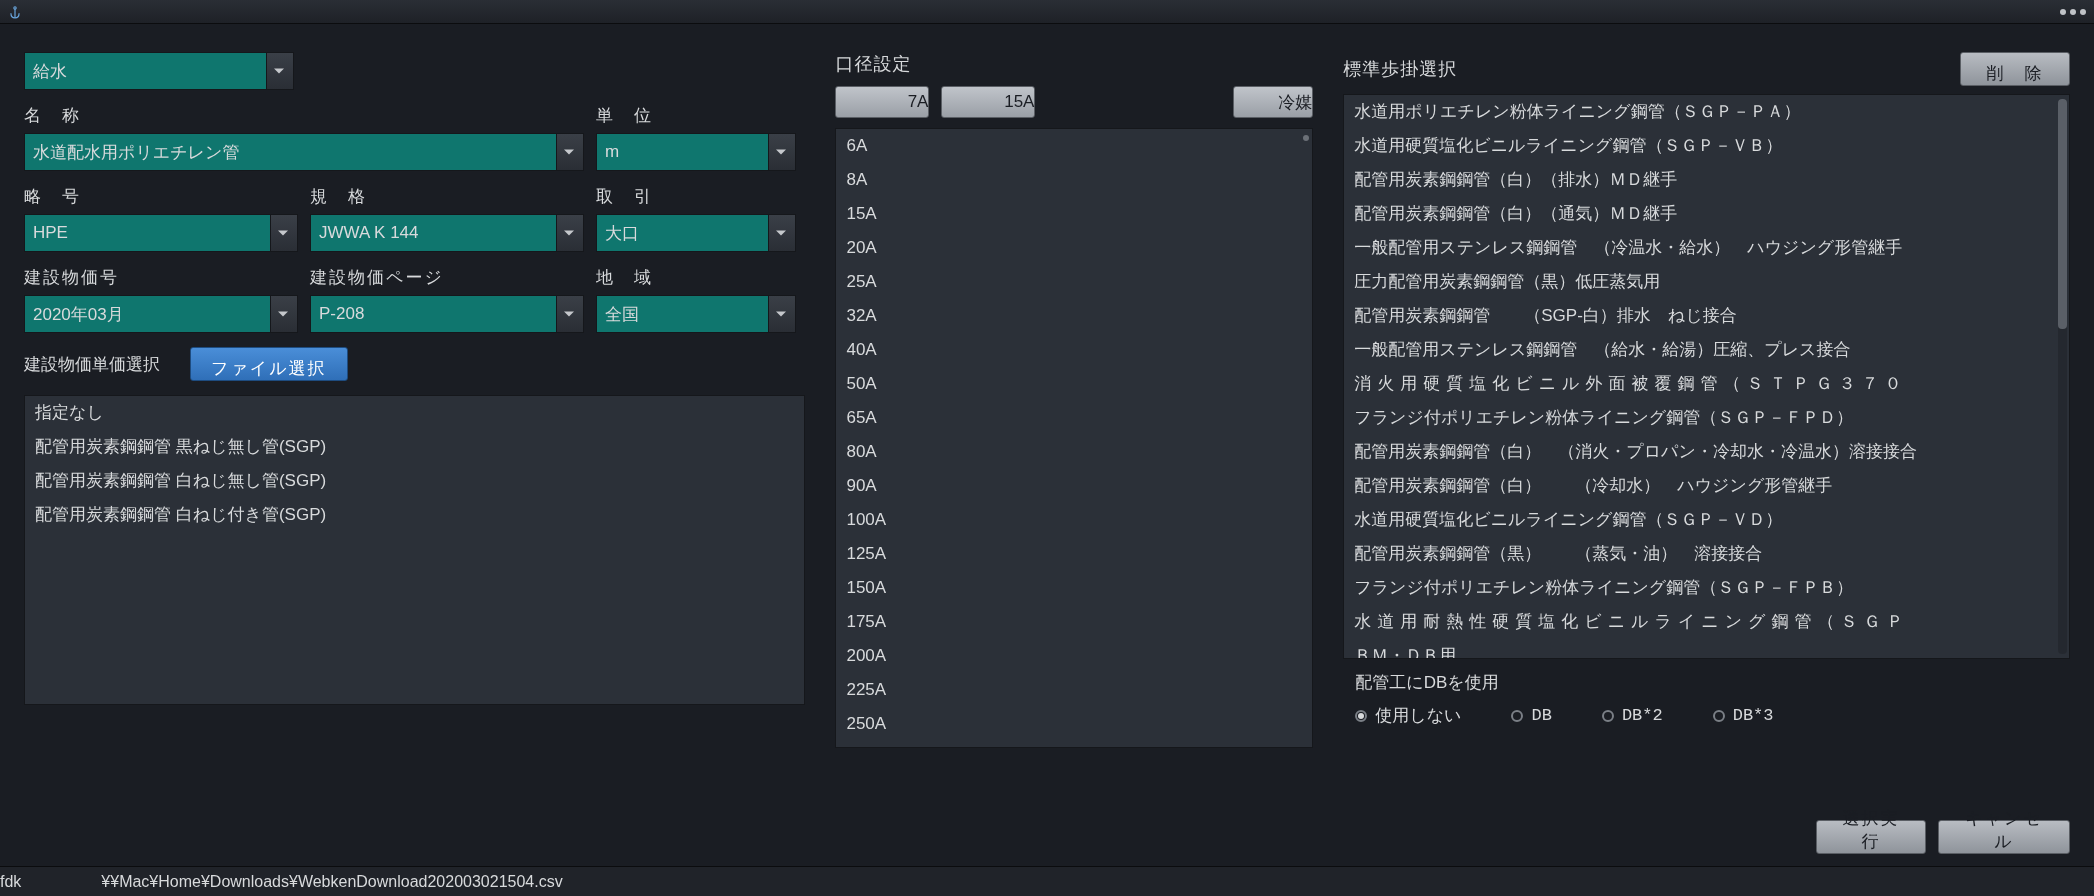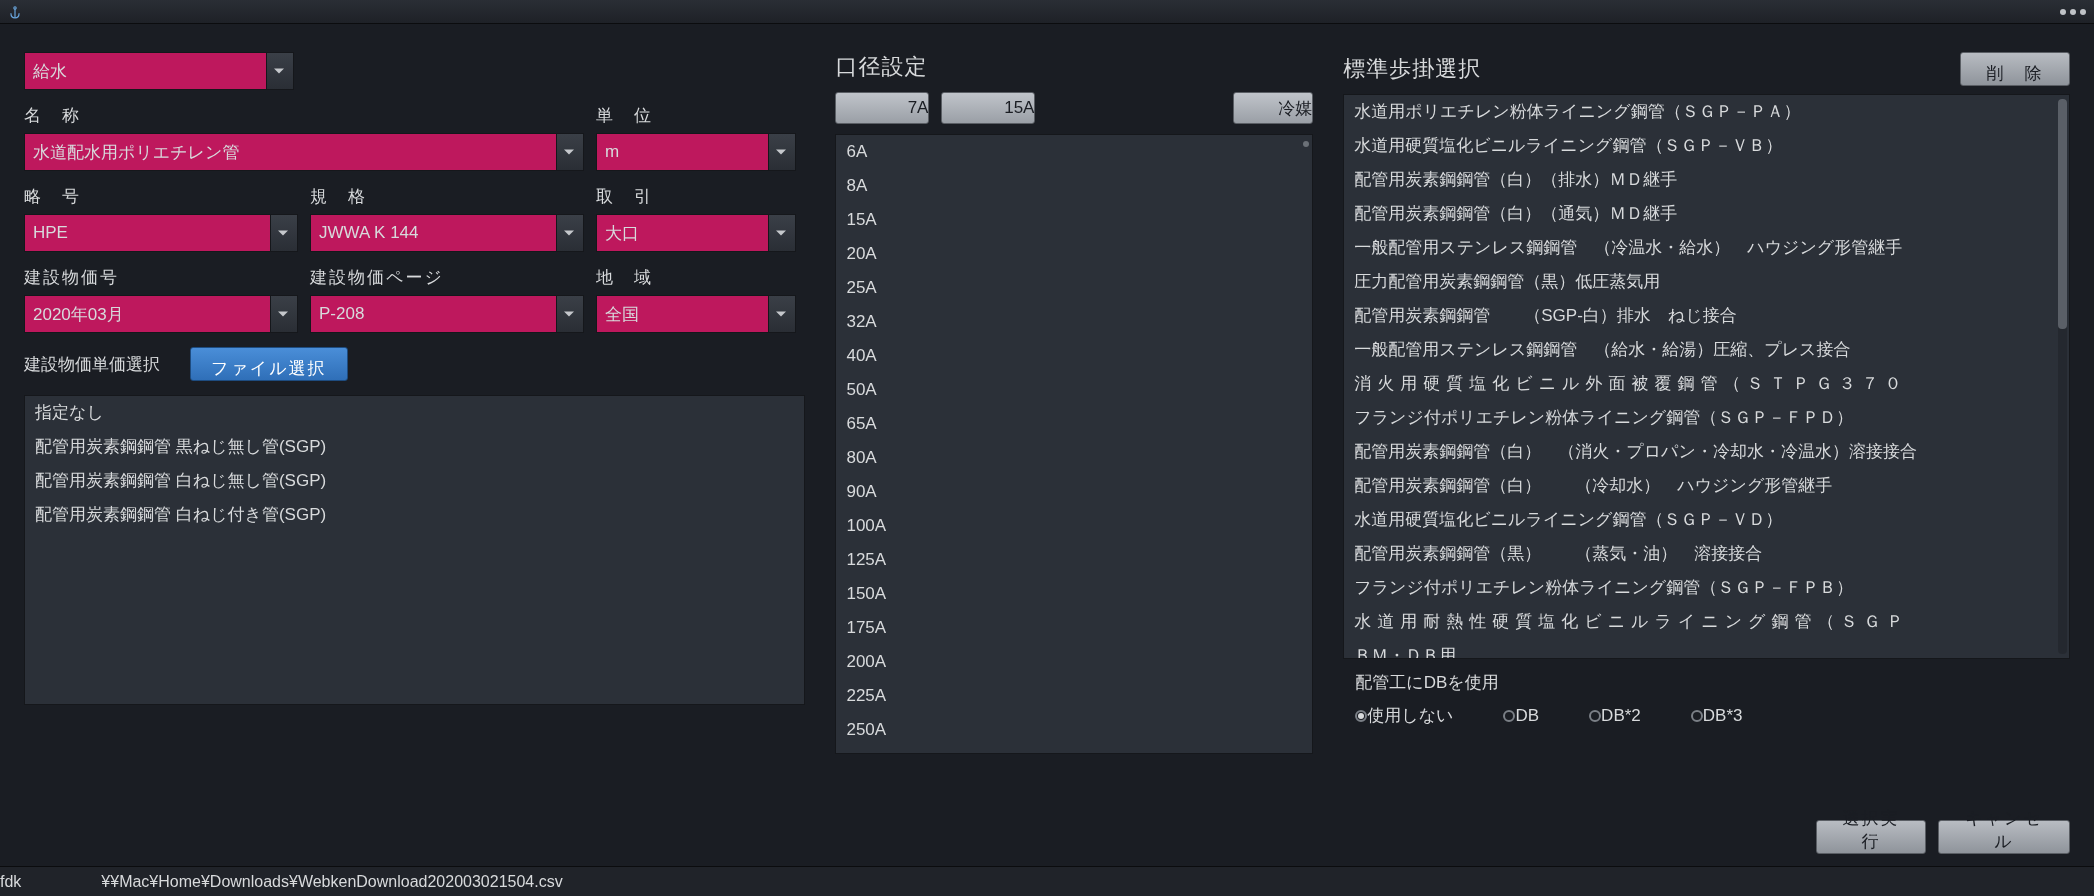--- a/index.html
+++ b/index.html
@@ -39,21 +39,21 @@
   display: flex;
   gap: 30px;
   padding: 28px 24px 10px 24px;
   height: 800px;
 }
 .col-left { width: 785px; }
 .col-mid { width: 480px; }
 .col-right { width: 730px; }
 
 .select {
-  background: #be185d;
+  background: #0f766e;
   color: #d8dadc;
   border: 1px solid #15171b;
   height: 38px;
   padding: 4px 8px;
   display: flex;
   align-items: center;
   position: relative;
   cursor: pointer;
 }
 .select::after {
@@ -134,40 +134,40 @@
 .scroll-thumb {
   position: absolute;
   right: 2px;
   top: 4px;
   width: 9px;
   height: 230px;
   background: #5a5f67;
   border-radius: 4px;
 }
 .section-title {
-  font-size: 22px;
+  font-size: 18px;
   margin-bottom: 10px;
   letter-spacing: 1px;
 }
 .pill-row { display: flex; gap: 12px; margin-bottom: 10px; }
 .pill {
   background: linear-gradient(#c0c4ca, #9a9fa6);
   color: #1a1d23;
   border: 1px solid #5a5e64;
   border-radius: 3px;
   height: 32px;
   width: 94px;
   display: inline-flex;
   align-items: center;
   justify-content: flex-end;
   cursor: pointer;
 }
 .radio-row { display: flex; gap: 50px; align-items: center; padding: 6px 12px; }
 .radio-group-label { padding: 4px 12px; }
-.radio-item { display: flex; align-items: center; cursor: pointer; }
+.radio-item { display: flex; align-items: center; gap: 8px; cursor: pointer; font-family: Liberation Mono, monospace; }
 .radio-dot {
   width: 12px;
   height: 12px;
   border-radius: 50%;
   border: 2px solid #7a7f86;
   display: inline-flex;
   align-items: center;
   justify-content: center;
 }
 .radio-dot.selected::after {

